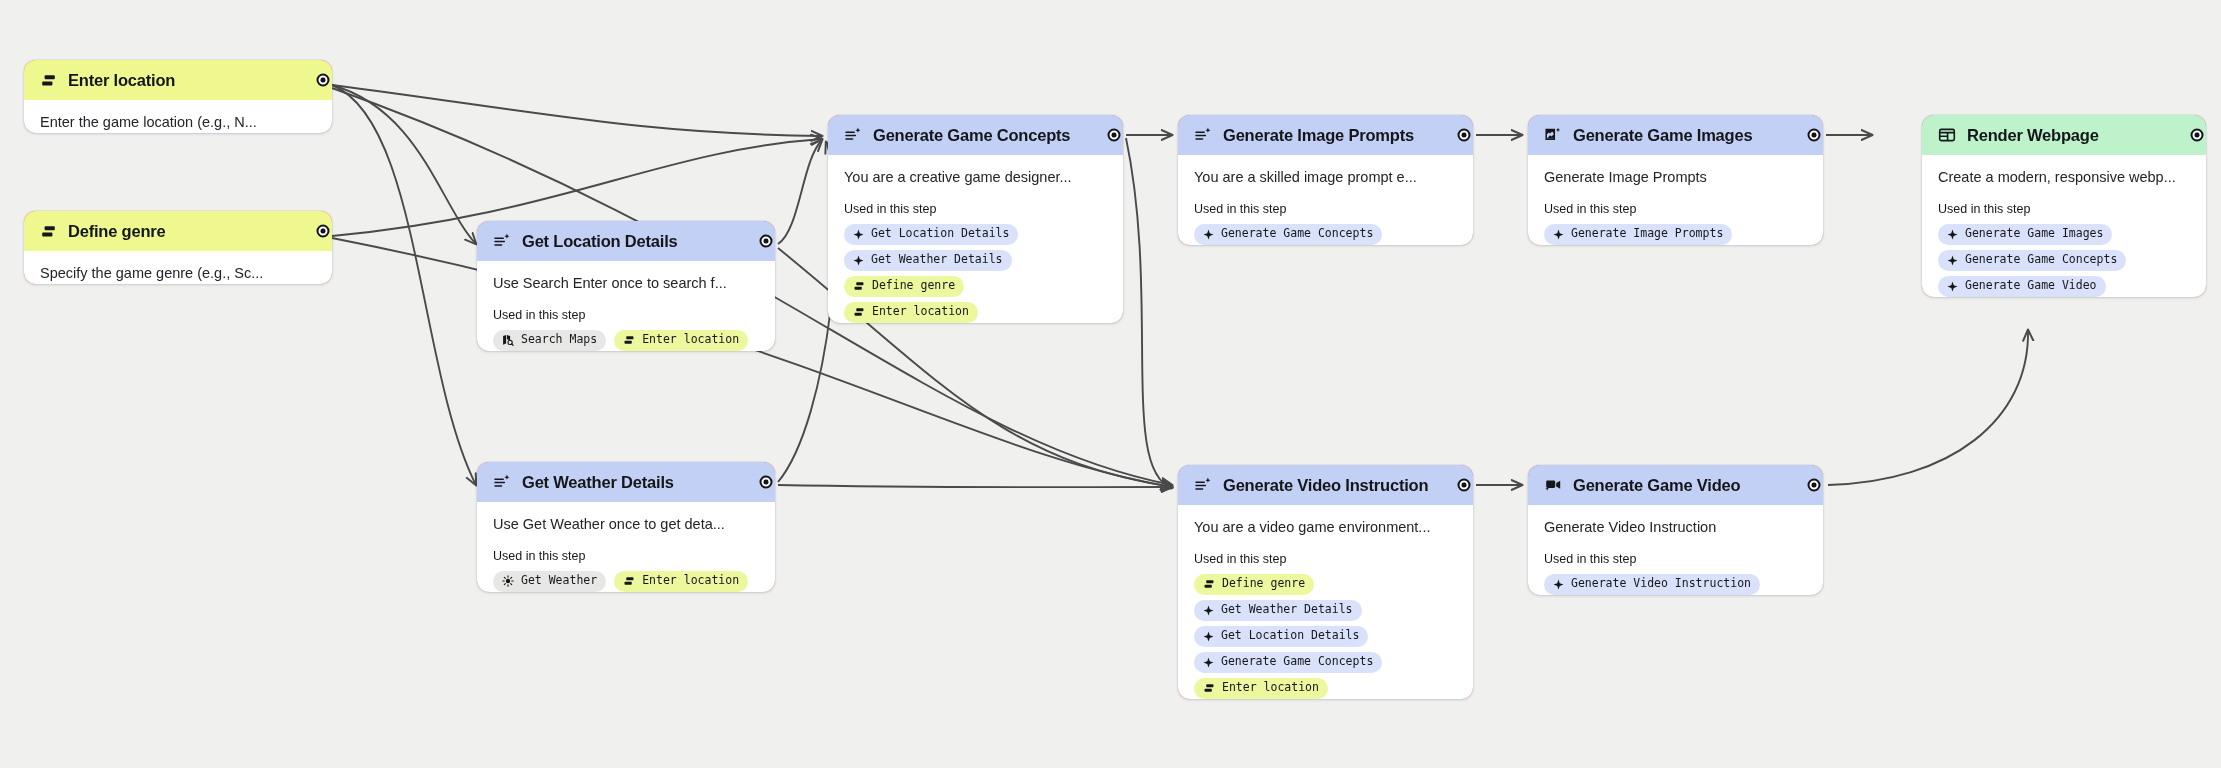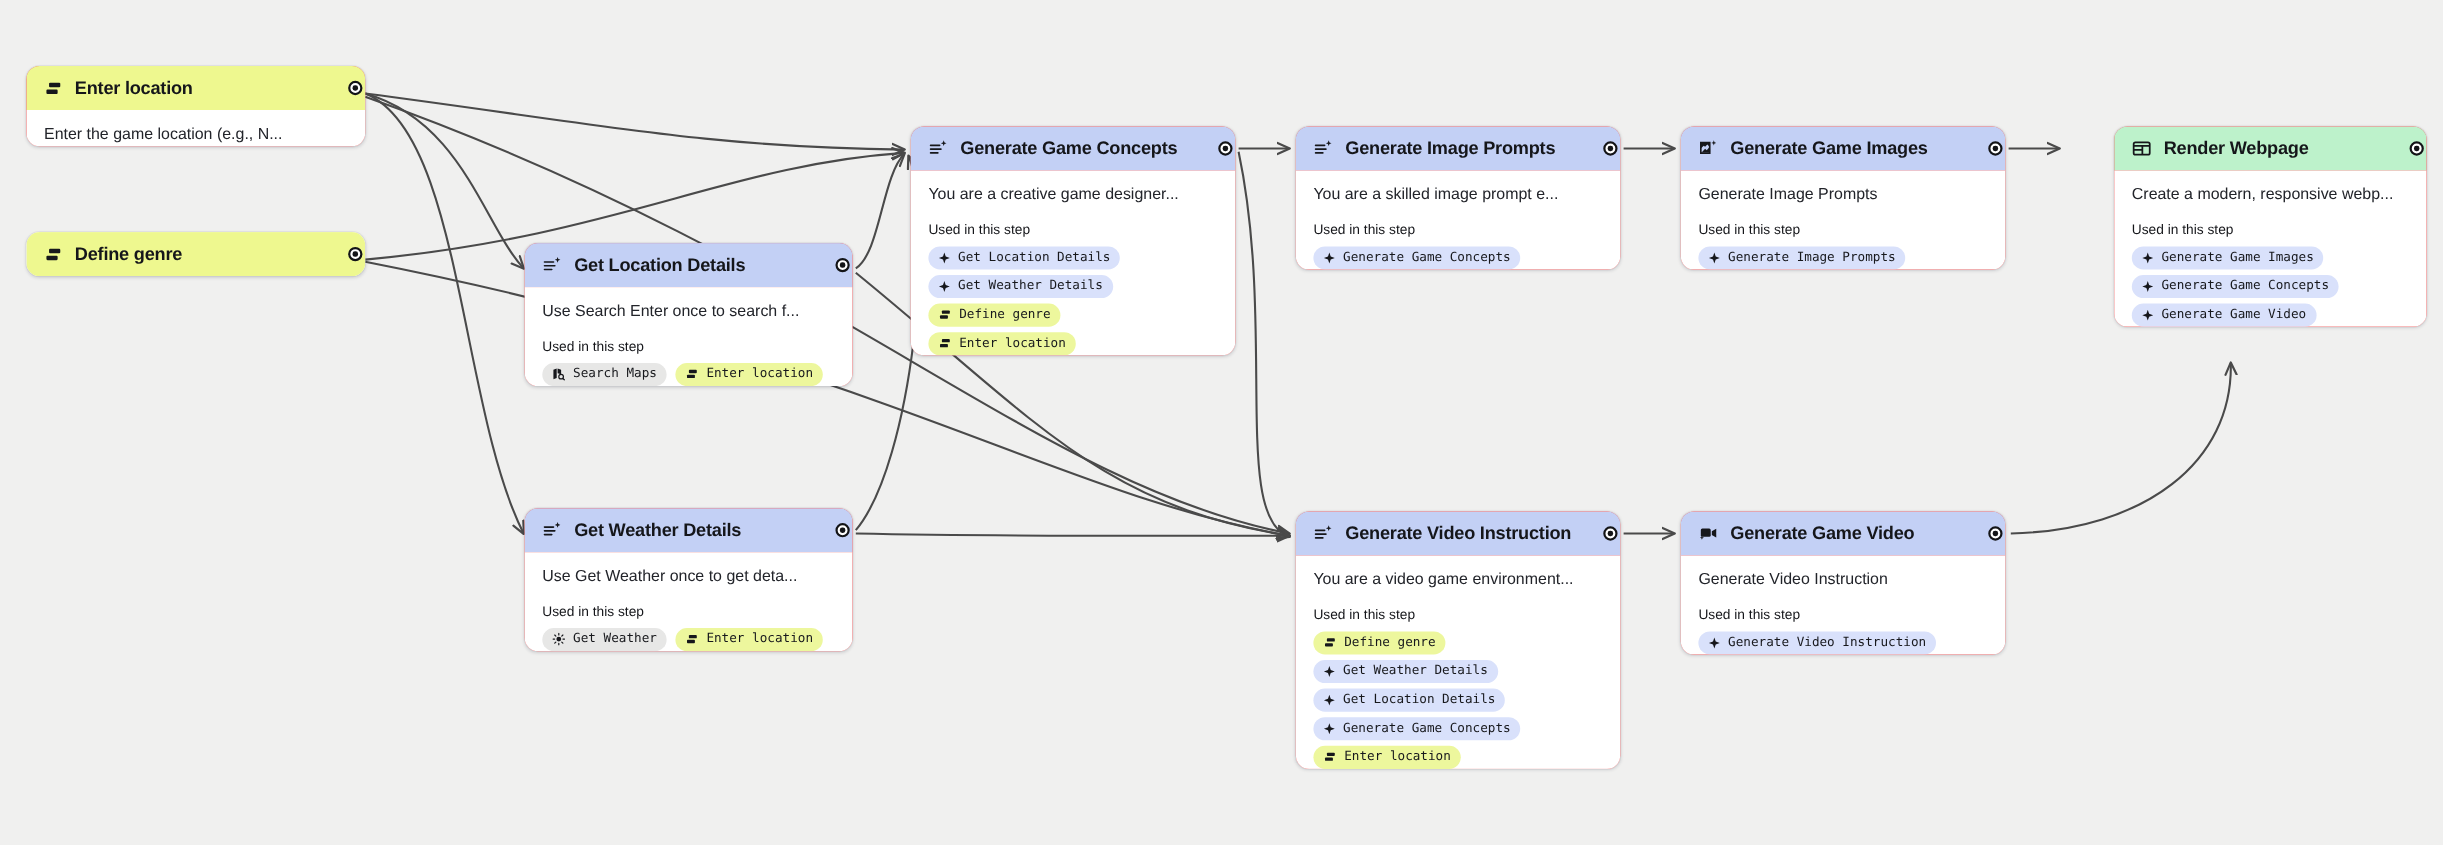--- a/index.html
+++ b/index.html
@@ -201,20 +201,23 @@
     <div class="node-inner">
       <div class="node-header yellow">
         <span class="hdr-icon">
           <svg width="17" height="17" viewBox="0 0 17 17">
             <rect x="4.6" y="3.2" width="10.2" height="4.1" rx="1" fill="#16171b"></rect>
             <rect x="2.2" y="9.4" width="10.2" height="4.1" rx="1" fill="#16171b"></rect>
           </svg>
         </span>
         <span class="node-title">Define genre</span>
       </div>
+      <div class="node-body">
+        <div class="node-desc">Specify the game genre (e.g., Sc...</div>
+      </div>
     </div>
     <div class="port"></div>
   </div>
 
   <div class="node" style="left:477px; top:221px; width:298px;">
     <div class="node-inner">
       <div class="node-header blue">
         <span class="hdr-icon">
           <svg width="18" height="18" viewBox="0 0 18 18">
             <path d="M2 6.2h8.2M2 9.6h9.4M2 13h6.6" stroke="#16171b" stroke-width="1.5" stroke-linecap="round"></path>

